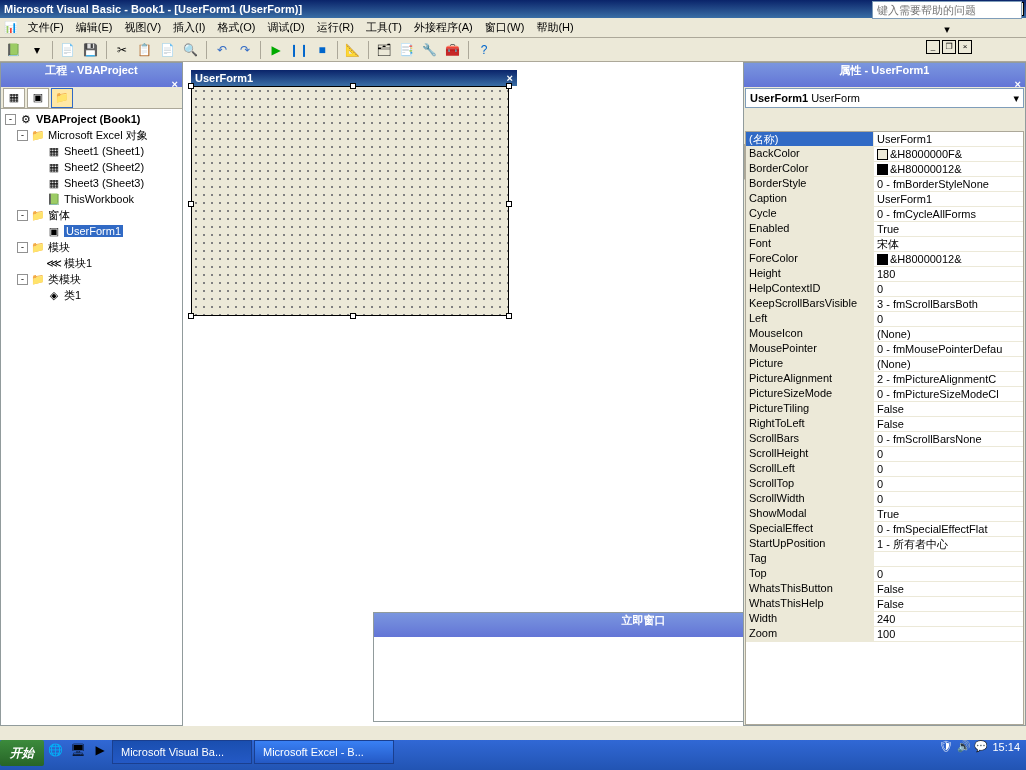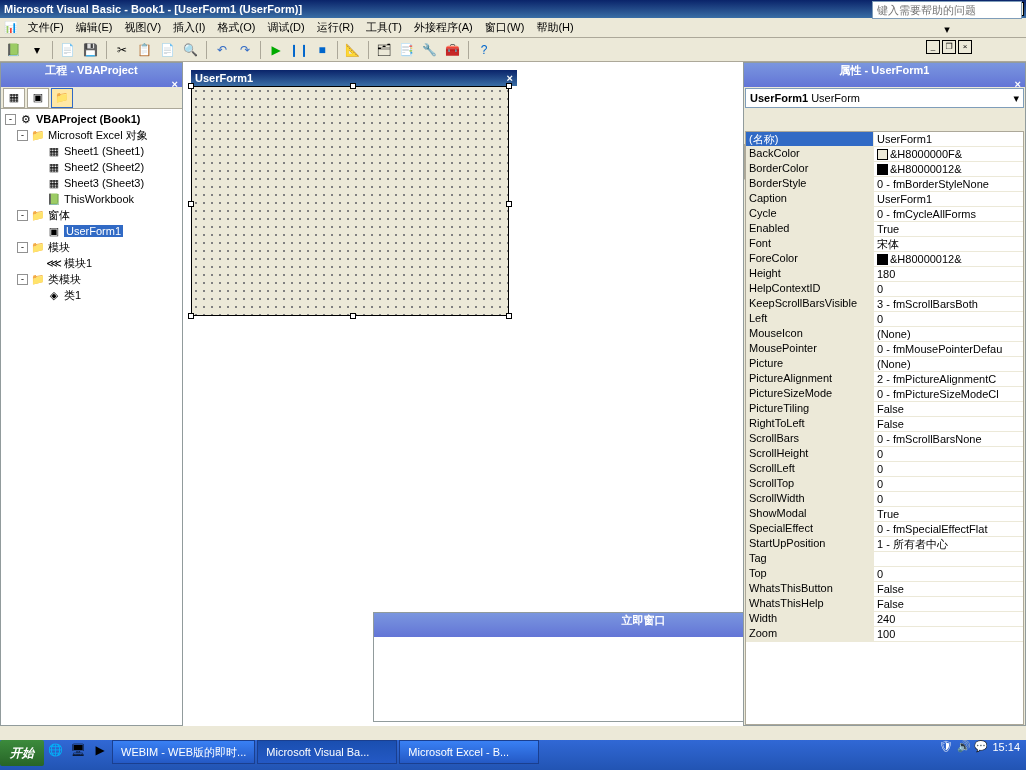--- a/index.html
+++ b/index.html
@@ -373,21 +373,20 @@
       </div>
   </div>
 </div>
 
 <div class="taskbar">
   <span class="start-btn">开始</span>
   <span class="tbtn">🌐</span>
   <span class="tbtn">🖥</span>
   <span class="tbtn">▶</span>
   <div id="taskbtns" style="display:flex;gap:2px">
-      <div class="task-btn">WEBIM - WEB版的即时...</div>
       <div class="task-btn active">Microsoft Visual Ba...</div>
       <div class="task-btn">Microsoft Excel - B...</div>
     </div>
   <div class="tray">
     <span>🛡</span>
     <span>🔊</span>
     <span>💬</span>
     <span>15:14</span>
   </div>
 </div>

